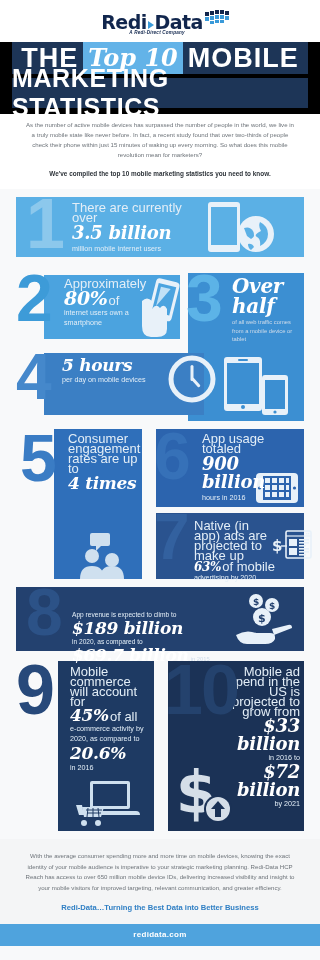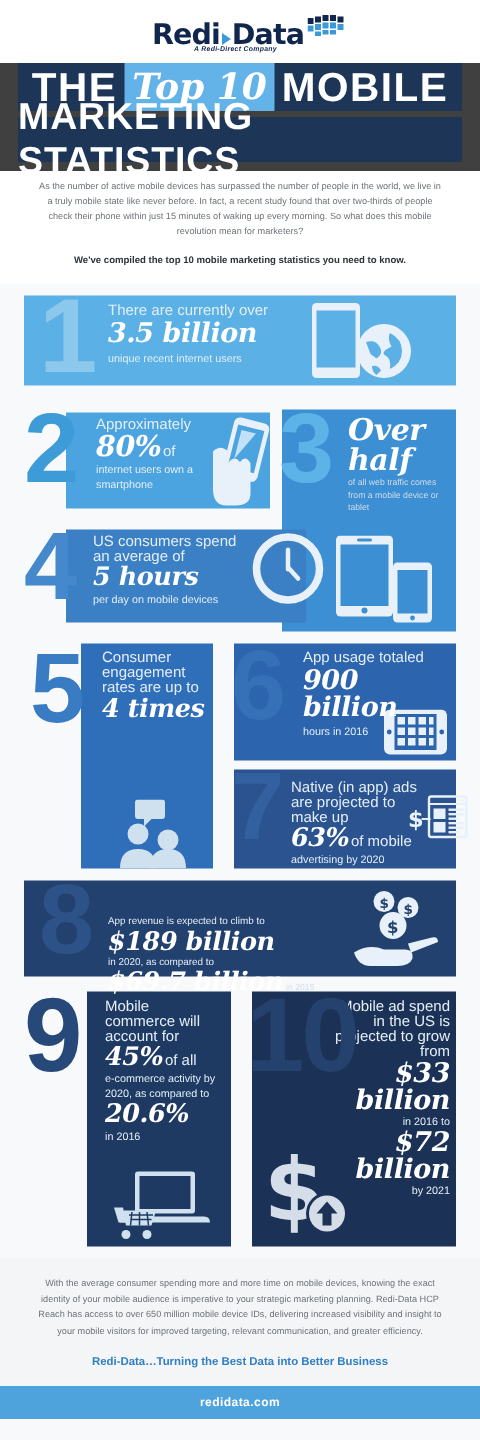--- a/index.html
+++ b/index.html
@@ -52,21 +52,21 @@
     left: 28px; top: 20px;
     font-size: 4.6px;
     font-weight: bold;
     font-style: italic;
     color: #11264d;
     letter-spacing: .2px;
     white-space: nowrap;
   }
 
   
-  .title-wrap { background: #404040; padding: 0 12px 6px; }
+  .title-wrap { background: #000000; padding: 0 12px 6px; }
   .title-row {
     background: #1d3557;
     display: flex;
     align-items: stretch;
     justify-content: center;
     height: 32px;
     margin-bottom: 4px;
   }
   .title-row .t {
     font-family: "Liberation Sans", sans-serif;
@@ -139,21 +139,21 @@
     z-index: 3;
     pointer-events: none;
     user-select: none;
   }
 
   .body {
     position: relative;
     z-index: 2;
   }
 
-  .lead   { font-size: 10px; color: #e3eef7; line-height: 10px; }
+  .lead   { font-size: 13px; color: #e3eef7; line-height: 10px; }
   .hero   { font-family: "DejaVu Serif", serif; font-style: italic; font-weight: bold;
             color: #ffffff; line-height: 1.02; letter-spacing: -.3px; }
   .sub    { font-size: 7.2px; color: #e3eef7; line-height: 10px; }
   .tiny   { font-size: 5.8px; color: #cfdcea; }
 
   .icon-white { fill: #e8f1f9; }
   .icon-soft  { fill: #cfe0ef; }
 
   
   .footer {
@@ -237,21 +237,21 @@
 
   <div class="stats">
 
     <div class="row" style="height:74px;">
       <div class="panel">
         <div style="position:absolute;left:0;top:4px;width:288px;height:60px;background:#5BB0E5;"></div>
         <div class="bignum" style="left:10px;top:4px;font-size:70px;color:#ffffff;opacity:.30;">1</div>
         <div class="body" style="position:absolute;left:56px;top:10px;width:120px;">
           <div class="lead">There are currently over</div>
           <div class="hero" style="font-size:18px;margin:1px 0 2px;">3.5 billion</div>
-          <div class="sub">unique recent internet users</div>
+          <div class="sub">million mobile internet users</div>
         </div>
         <div style="position:absolute;left:188px;top:9px;">
           <svg width="76" height="52" viewBox="0 0 76 52">
             <rect class="icon-white" x="4" y="0" width="32" height="50" rx="3"></rect>
             <rect x="7" y="5" width="26" height="38" fill="#5BB0E5"></rect>
             <circle class="icon-white" cx="20" cy="47" r="2" fill="#5BB0E5"></circle>
             <circle class="icon-white" cx="52" cy="32" r="18"></circle>
             <g fill="#5BB0E5">
               <path d="M40 26 q6 -2 9 3 t-2 8 l-4 -3 z"></path>
               <path d="M56 20 q8 4 8 12 t-8 12 q1 -7 -3 -9 t4 -6 q-3 -5 -1 -9z"></path>
@@ -307,21 +307,20 @@
           </svg>
         </div>
       </div>
     </div>
 
     <div class="row" style="height:72px;margin-top:-78px;">
       <div class="panel">
         <div style="position:absolute;left:28px;top:2px;width:160px;height:62px;background:#3B7FC4;"></div>
         <div class="bignum" style="left:0px;top:2px;font-size:64px;color:#4588cb;">4</div>
         <div class="body" style="position:absolute;left:46px;top:6px;width:102px;">
-          <div class="lead">US consumers spend an average of</div>
           <div class="hero" style="font-size:17px;margin:0 0 1px;">5 hours</div>
           <div class="sub">per day on mobile devices</div>
         </div>
         <div style="position:absolute;left:152px;top:4px;">
           <svg width="48" height="48" viewBox="0 0 48 48">
             <circle cx="24" cy="24" r="21" fill="none" stroke="#e8f1f9" stroke-width="5"></circle>
             <rect class="icon-white" x="22.5" y="10" width="3" height="16" rx="1.5"></rect>
             <rect class="icon-white" x="23" y="23" width="3" height="12" rx="1.5" transform="rotate(-42 24 24)"></rect>
           </svg>
         </div>
@@ -382,21 +381,21 @@
           </svg>
         </div>
       </div>
 
       <div class="panel">
         <div style="position:absolute;left:140px;top:84px;width:148px;height:66px;background:#2A538F;"></div>
         <div class="bignum" style="left:138px;top:84px;font-size:64px;color:#33619f;">7</div>
         <div class="body" style="position:absolute;left:178px;top:92px;width:84px;">
           <div class="lead">Native (in app) ads are projected to make up</div>
           <div style="display:flex;align-items:baseline;">
-            <span class="hero" style="font-size:17px;text-align:center;">63%</span>
+            <span class="hero" style="font-size:12px;text-align:center;">63%</span>
             <span class="lead" style="margin-left:1px;">of mobile</span>
           </div>
           <div class="sub">advertising by 2020</div>
         </div>
         <div style="position:absolute;left:256px;top:100px;">
           <svg width="40" height="34" viewBox="0 0 40 34">
             <text x="0" y="22" font-family="DejaVu Sans, sans-serif" font-size="15" font-weight="bold" fill="#e8f1f9">$</text>
             <line x1="9" y1="17" x2="15" y2="17" stroke="#e8f1f9" stroke-width="1.4"></line>
             <rect x="14" y="2" width="25" height="27" rx="1.5" fill="none" stroke="#e8f1f9" stroke-width="1.6"></rect>
             <line x1="14" y1="7" x2="39" y2="7" stroke="#e8f1f9" stroke-width="1.2"></line>

